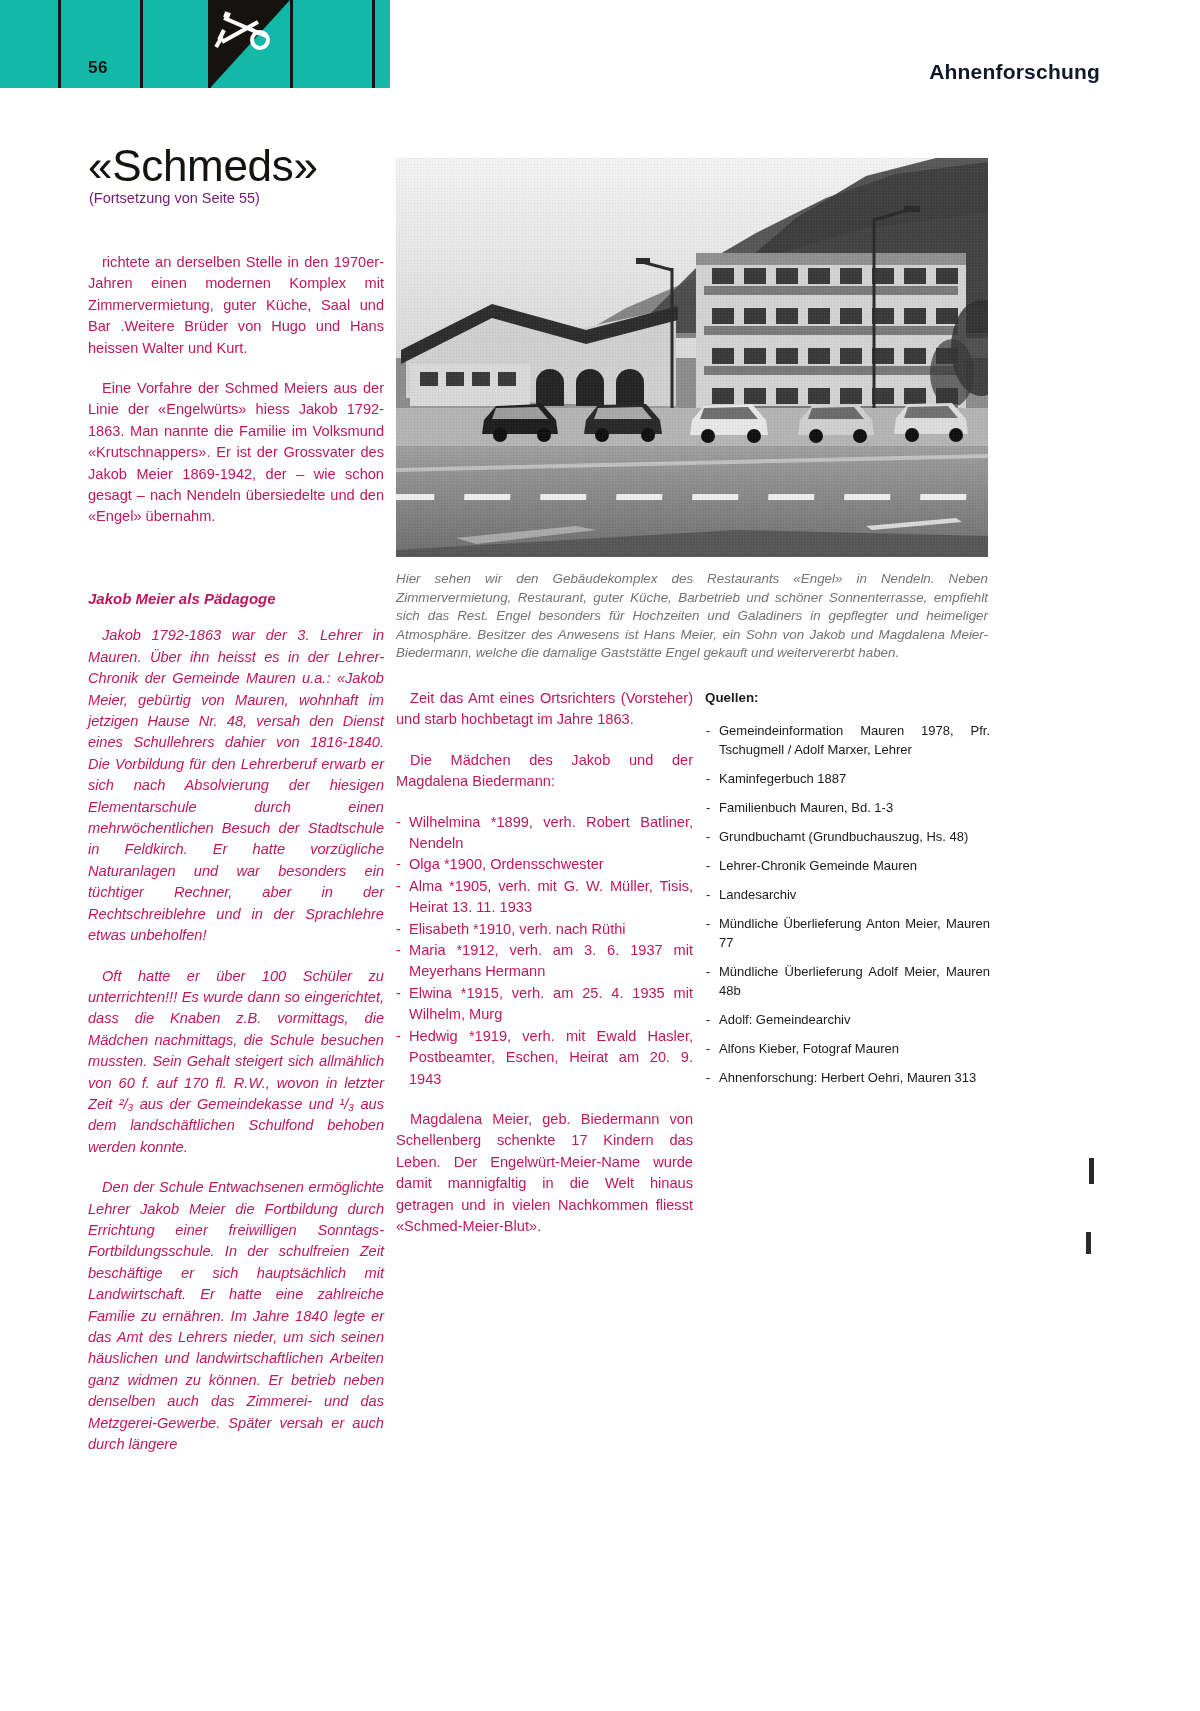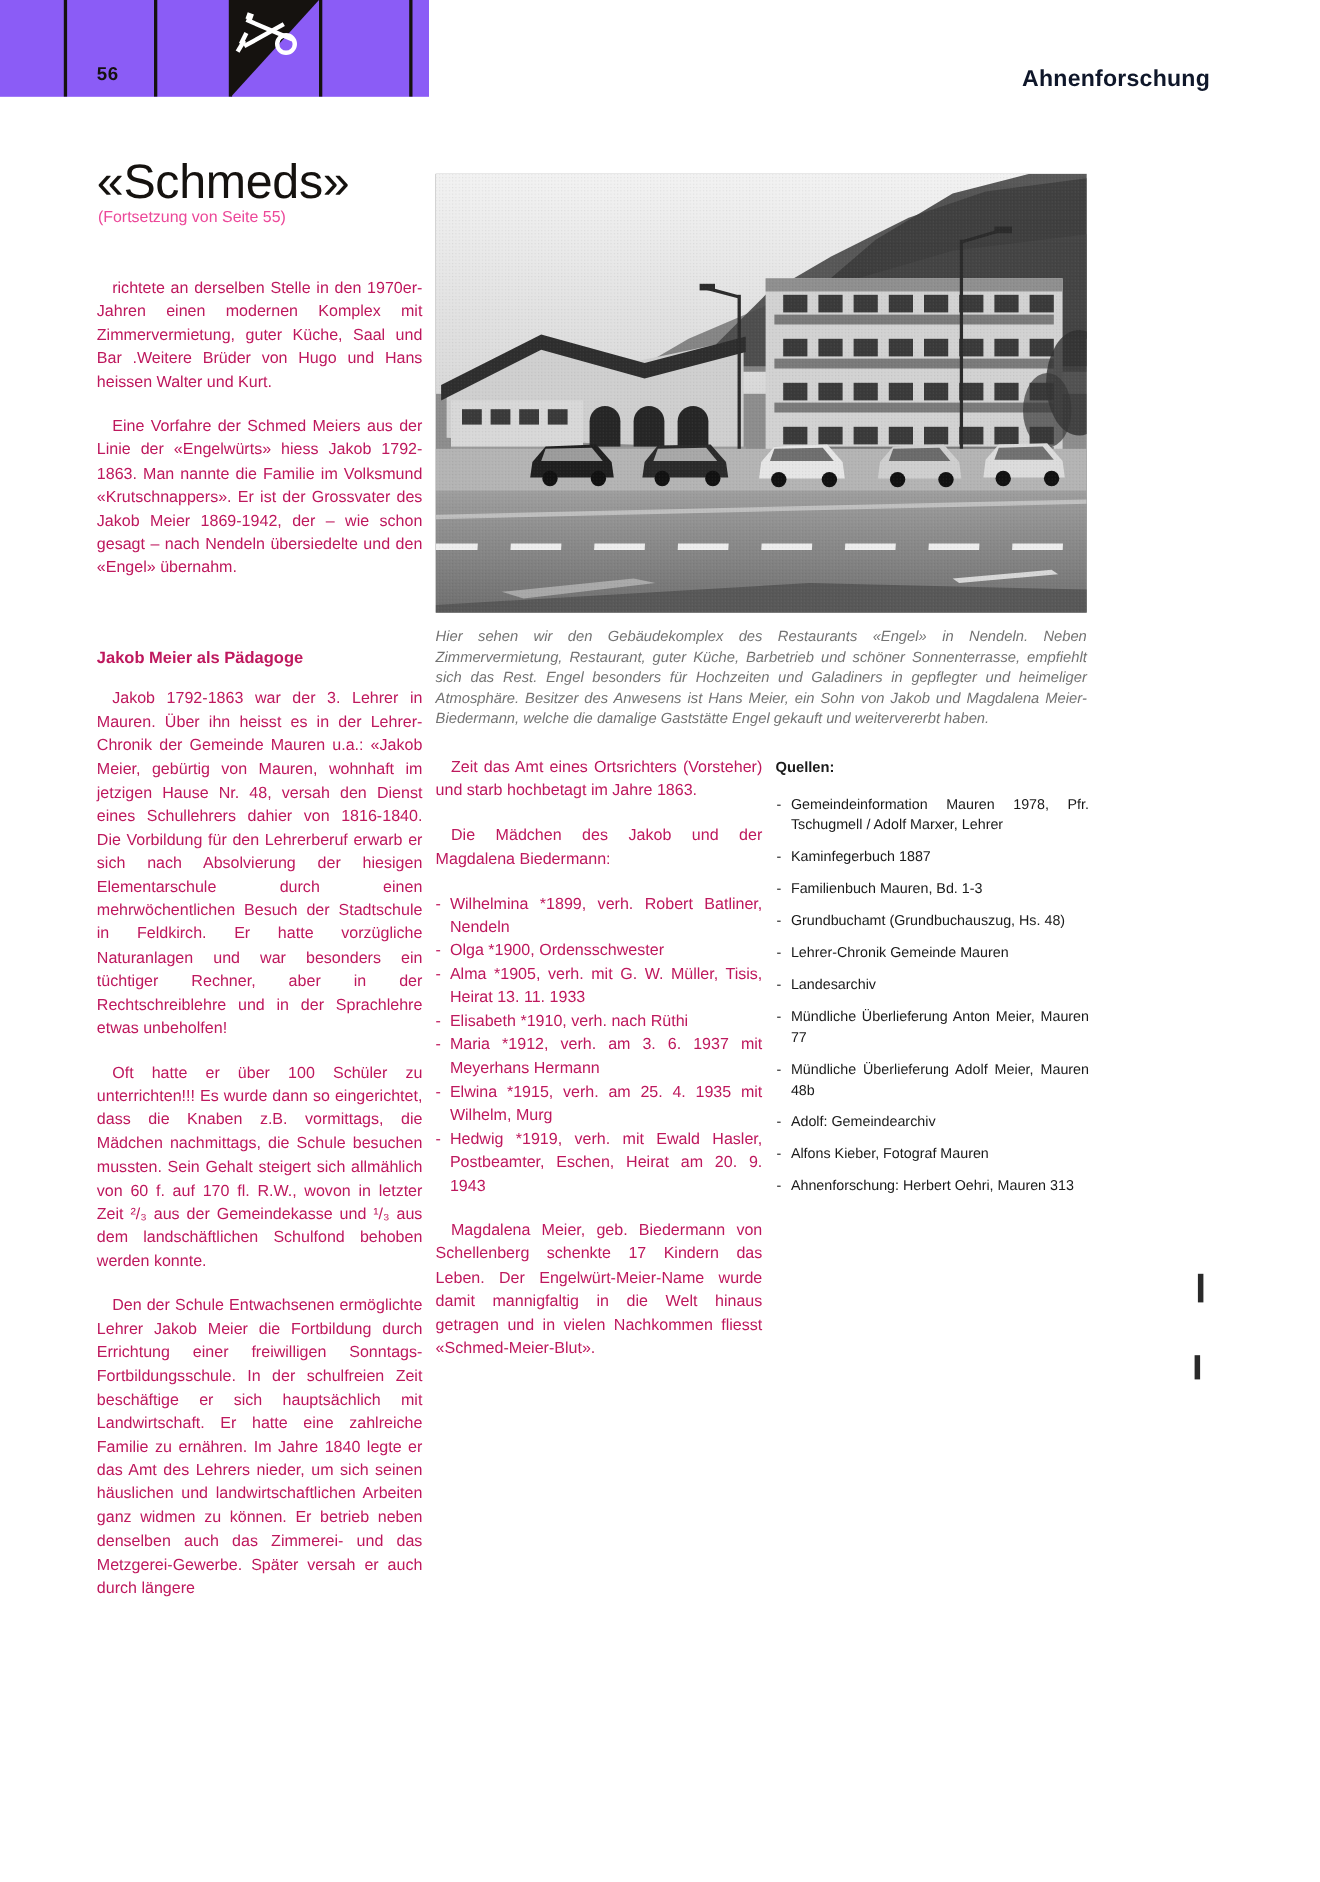--- a/index.html
+++ b/index.html
@@ -21,21 +21,21 @@
     position: absolute;
     left: 0; top: 0;
     width: 1200px;
     height: 92px;
   }
   .logo-block {
     position: absolute;
     left: 0; top: 0;
     width: 390px;
     height: 88px;
-    background: #8b5cf6;
+    background: #14b8a6;
     overflow: hidden;
   }
   .logo-block .vrule {
     position: absolute;
     top: 0;
     width: 3px;
     height: 88px;
     background: #15120f;
   }
   .logo-tri {
@@ -71,21 +71,21 @@
     font-size: 44px;
     font-weight: normal;
     letter-spacing: -.3px;
     color: #15120f;
   }
   .article-subtitle {
     position: absolute;
     left: 89px;
     top: 190px;
     font-size: 14.5px;
-    color: #ec4899;
+    color: #701a75;
   }
 
   
   .col {
     position: absolute;
     font-size: 14.6px;
     line-height: 21.4px;
     color: #be185d;
     text-align: justify;
   }
@@ -104,20 +104,21 @@
 
   #col-left {
     left: 88px;
     top: 252px;
     width: 296px;
   }
   #col-left-lower {
     left: 88px;
     top: 588px;
     width: 296px;
+    font-style: italic;
   }
   #col-mid {
     left: 396px;
     top: 688px;
     width: 297px;
   }
   #col-mid p { text-indent: 14px; }
 
   .list-plain {
     list-style: none;

